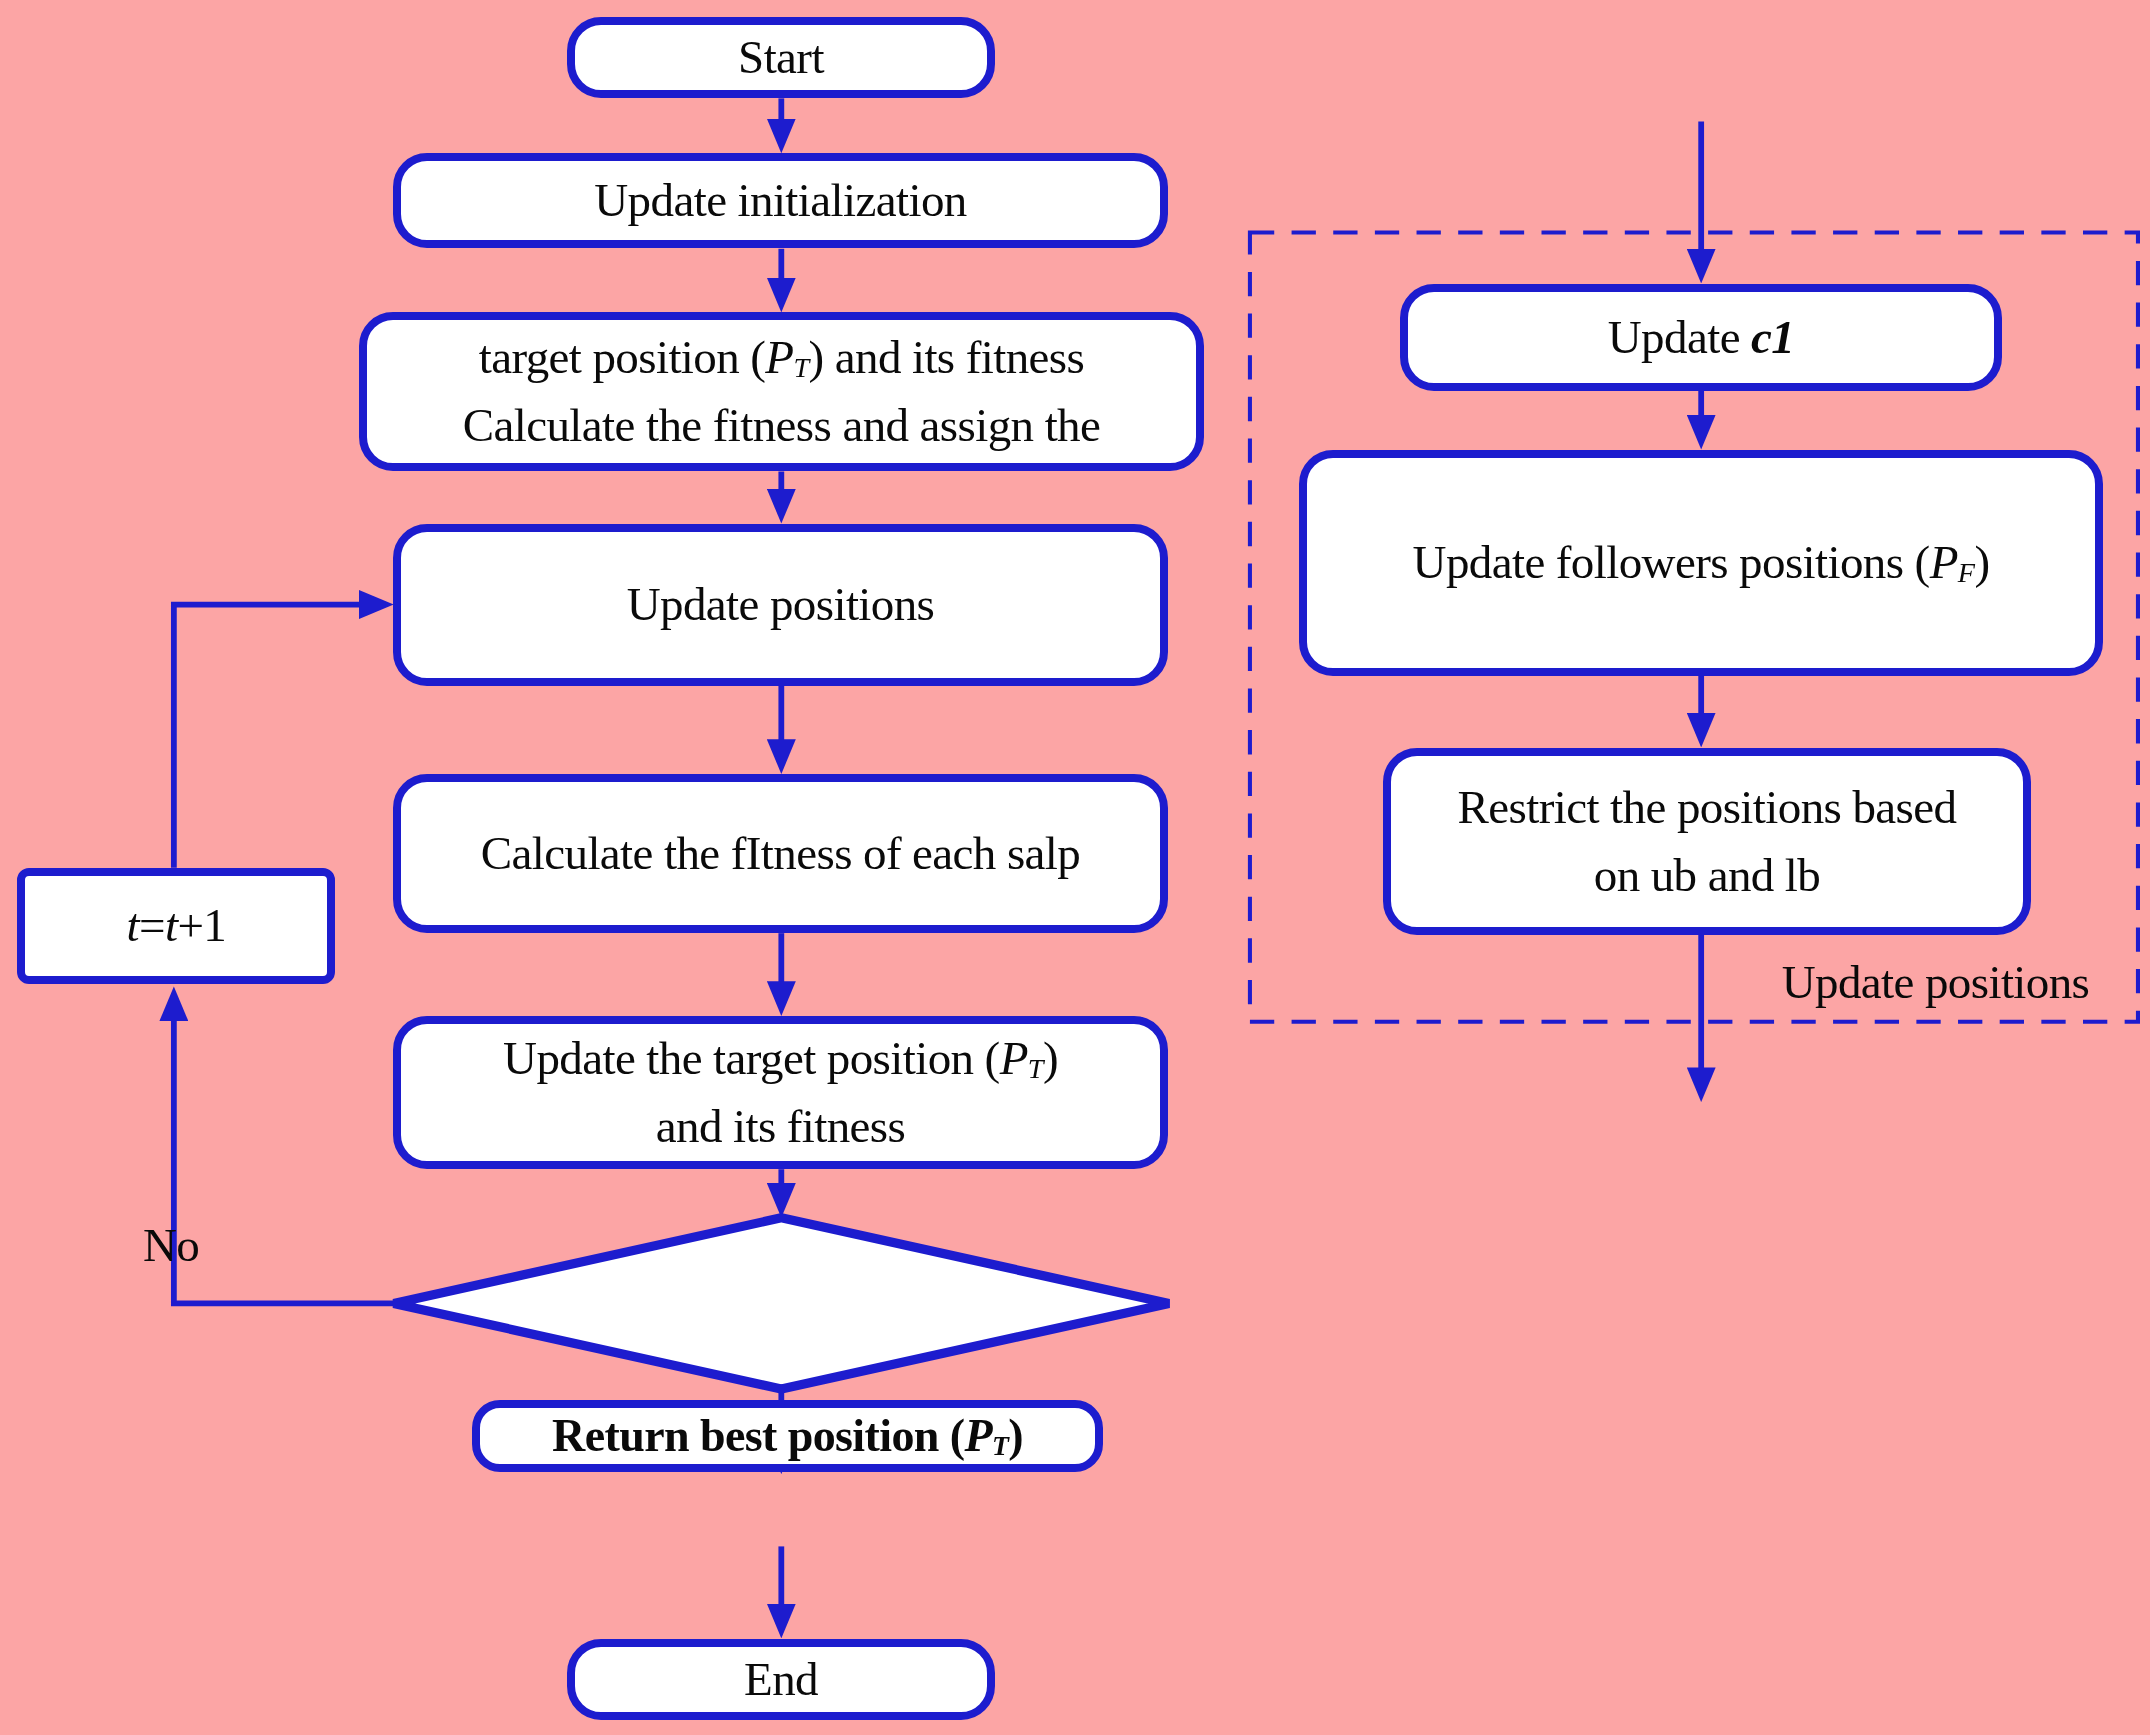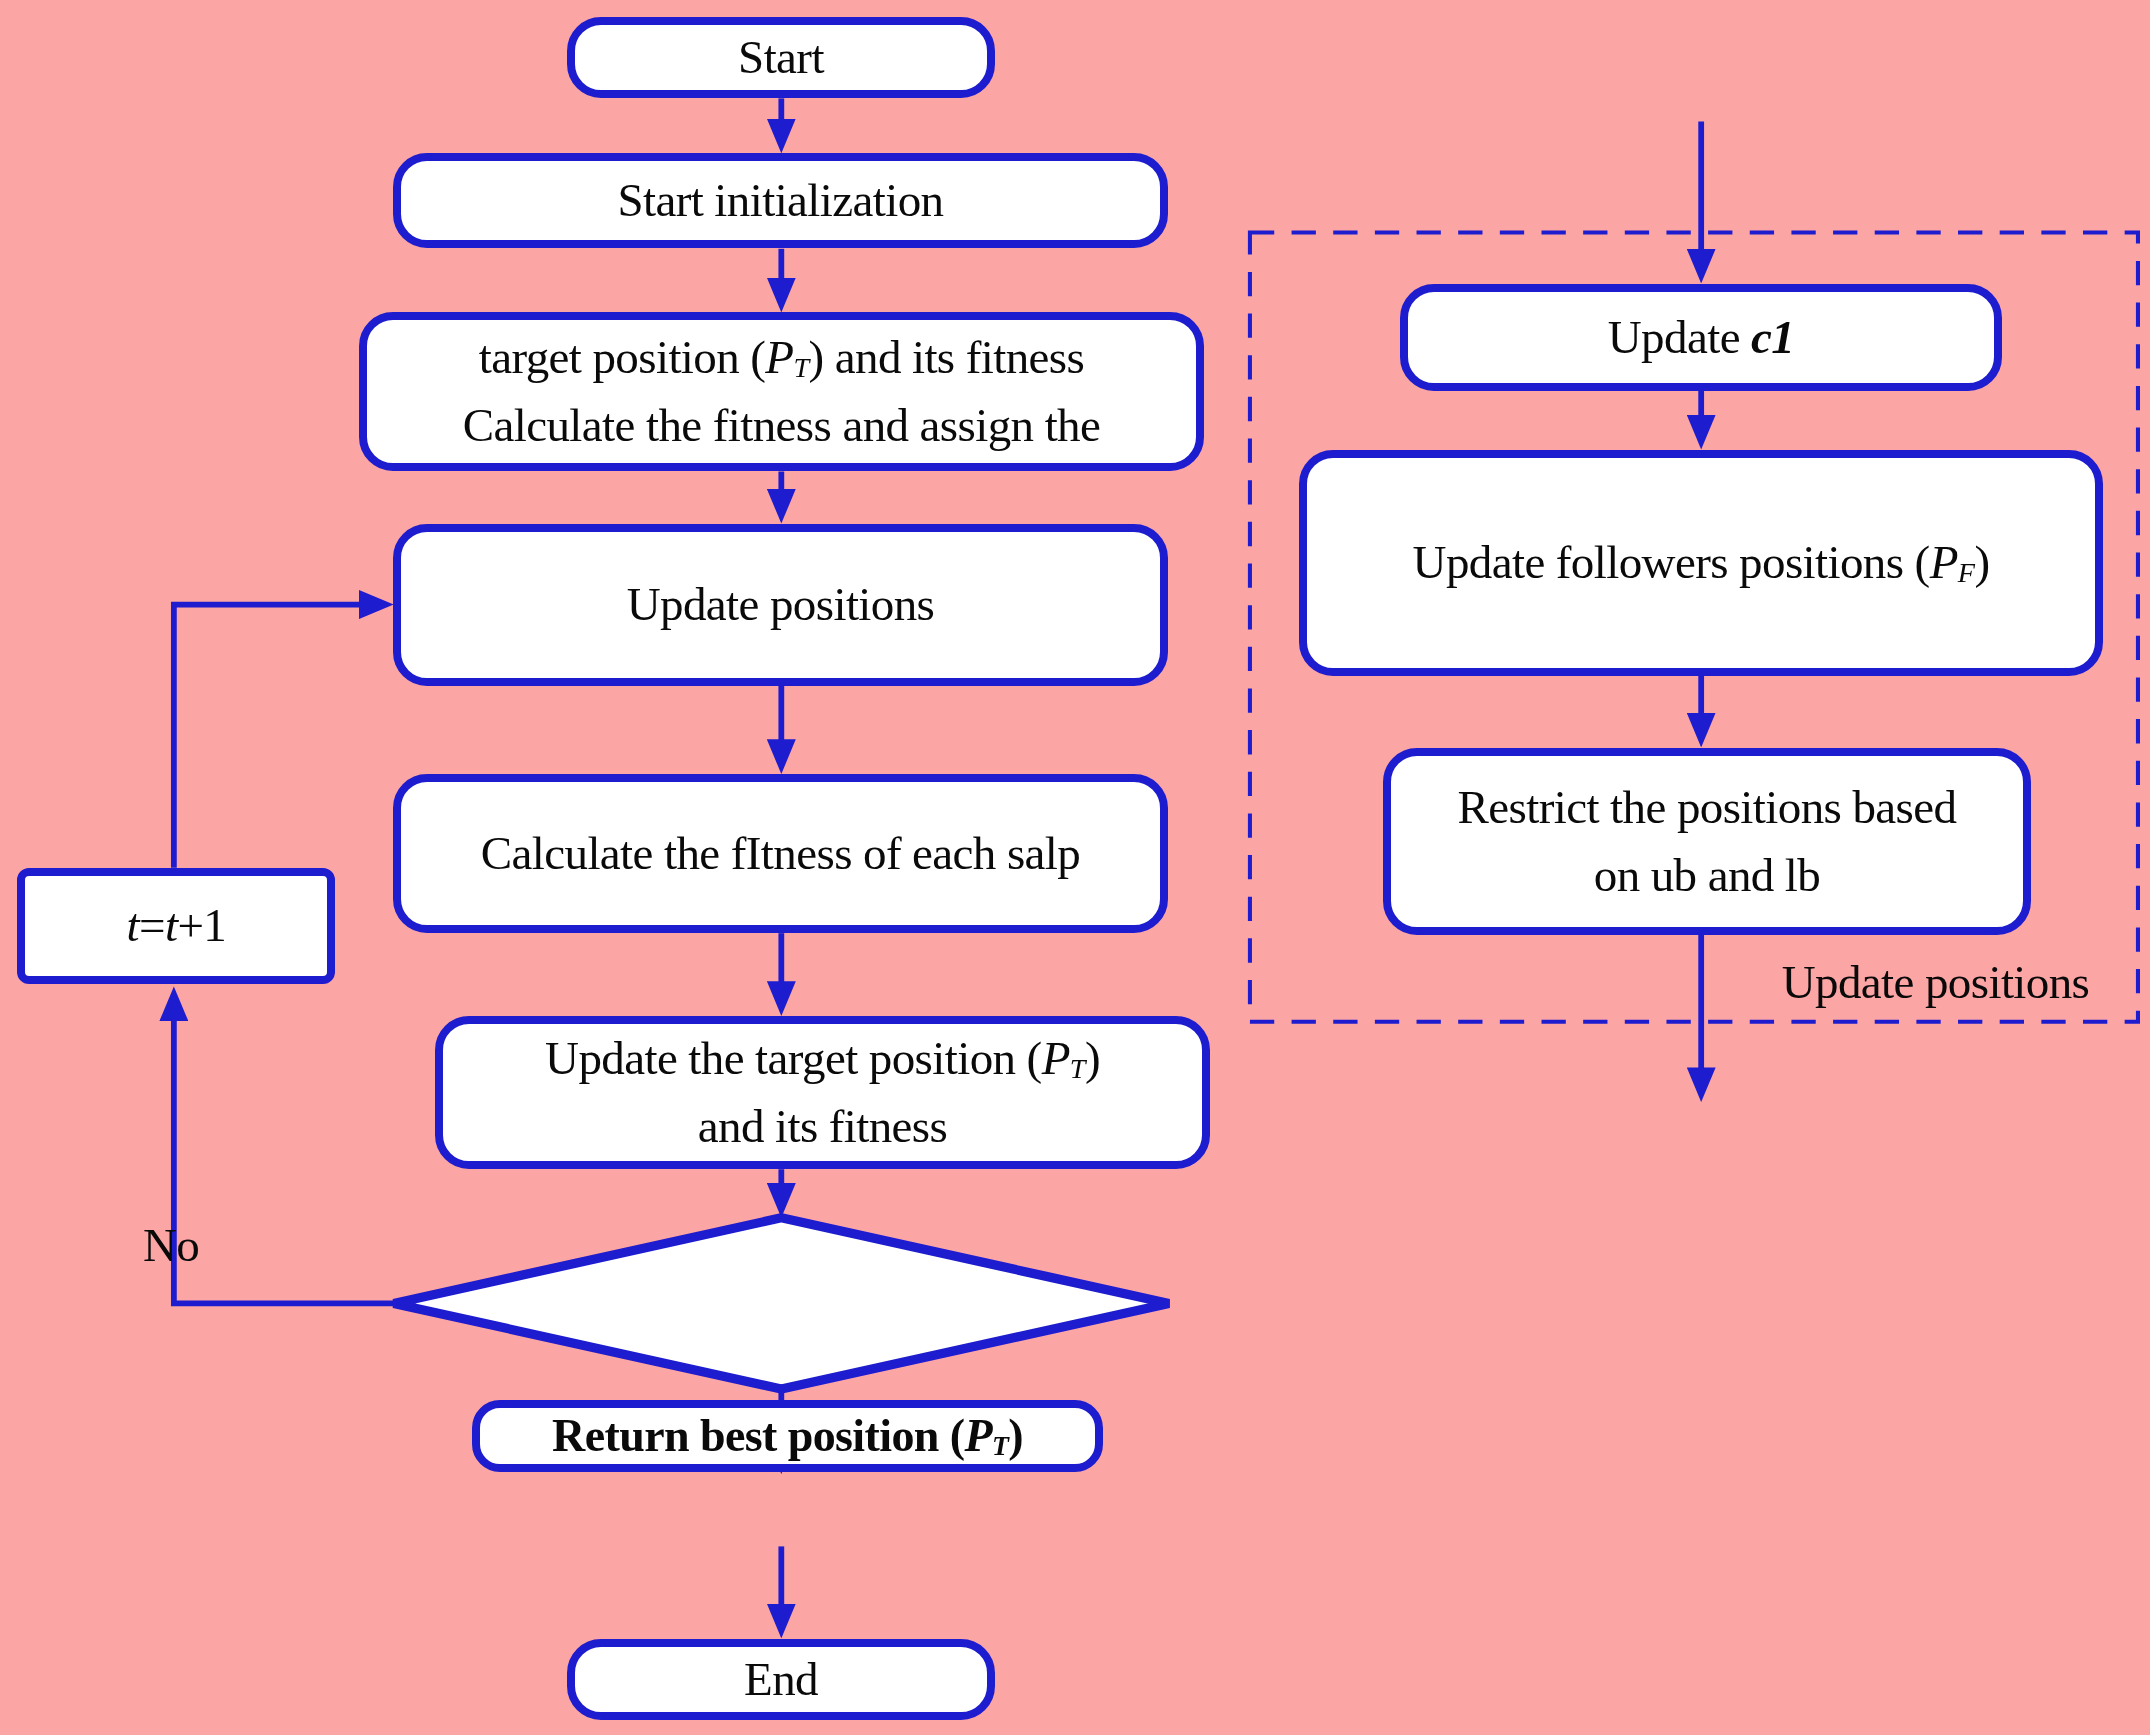--- a/index.html
+++ b/index.html
@@ -86,41 +86,41 @@
     <path d="M2940 1615 V1875" stroke="#1d1cce" stroke-width="10" fill="none" marker-end="url(#arr)"></path>
 
     <polygon points="1350,2105 2020,2253 1350,2401 680,2253" fill="#ffffff" stroke="#1d1cce" stroke-width="16"></polygon>
   </svg>
 
   <div class="node" style="left:567px;top:17.4px;width:428px;height:81px;">
     <div>Start</div>
   </div>
 
   <div class="node" style="left:393px;top:153px;width:775px;height:95px;">
-    <div>Start initialization</div>
+    <div>Update initialization</div>
   </div>
 
   <div class="node gap-sm" style="left:359px;top:312px;width:845px;height:159px;">
     <div>target position (<i>P</i><sub><i>T</i></sub>) and its fitness</div>
     <div>Calculate the fitness and assign the</div>
   </div>
 
   <div class="node" style="left:393px;top:524px;width:775px;height:162px;">
     <div>Update positions</div>
   </div>
 
   <div class="node" style="left:393px;top:774px;width:775px;height:159px;">
     <div>Calculate the fItness of each salp</div>
   </div>
 
   <div class="node" style="left:17.4px;top:868px;width:318px;height:116px;border-radius:12px;font-family:Liberation Serif, serif;">
     <div><i>t</i>=<i>t</i>+1</div>
   </div>
 
-  <div class="node gap-sm" style="left:393px;top:1016px;width:775px;height:153px;margin-left:42px;">
+  <div class="node gap-sm" style="left:393px;top:1016px;width:775px;height:153px;">
     <div>Update the target position (<i>P</i><sub><i>T</i></sub>)</div>
     <div>and its fitness</div>
   </div>
 
 
   <div class="floating-label" style="left:113px;top:1218px;width:116px;">No</div>
 
   <div class="floating-label" style="left:723px;top:1397px;width:116px;">Yes</div>
 
   <div class="node bold" style="left:472px;top:1400px;width:631px;height:72px;border-radius:28px;">

